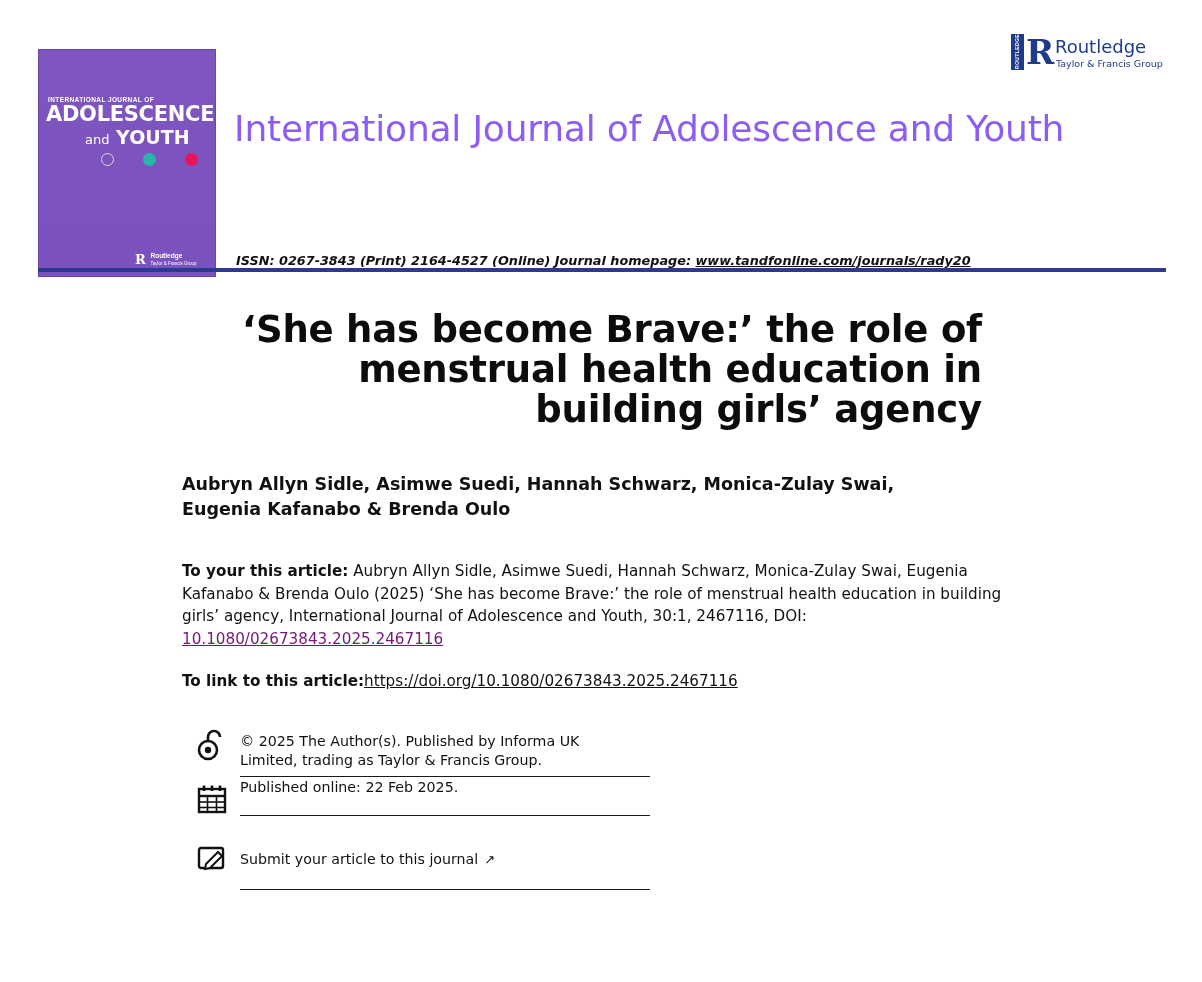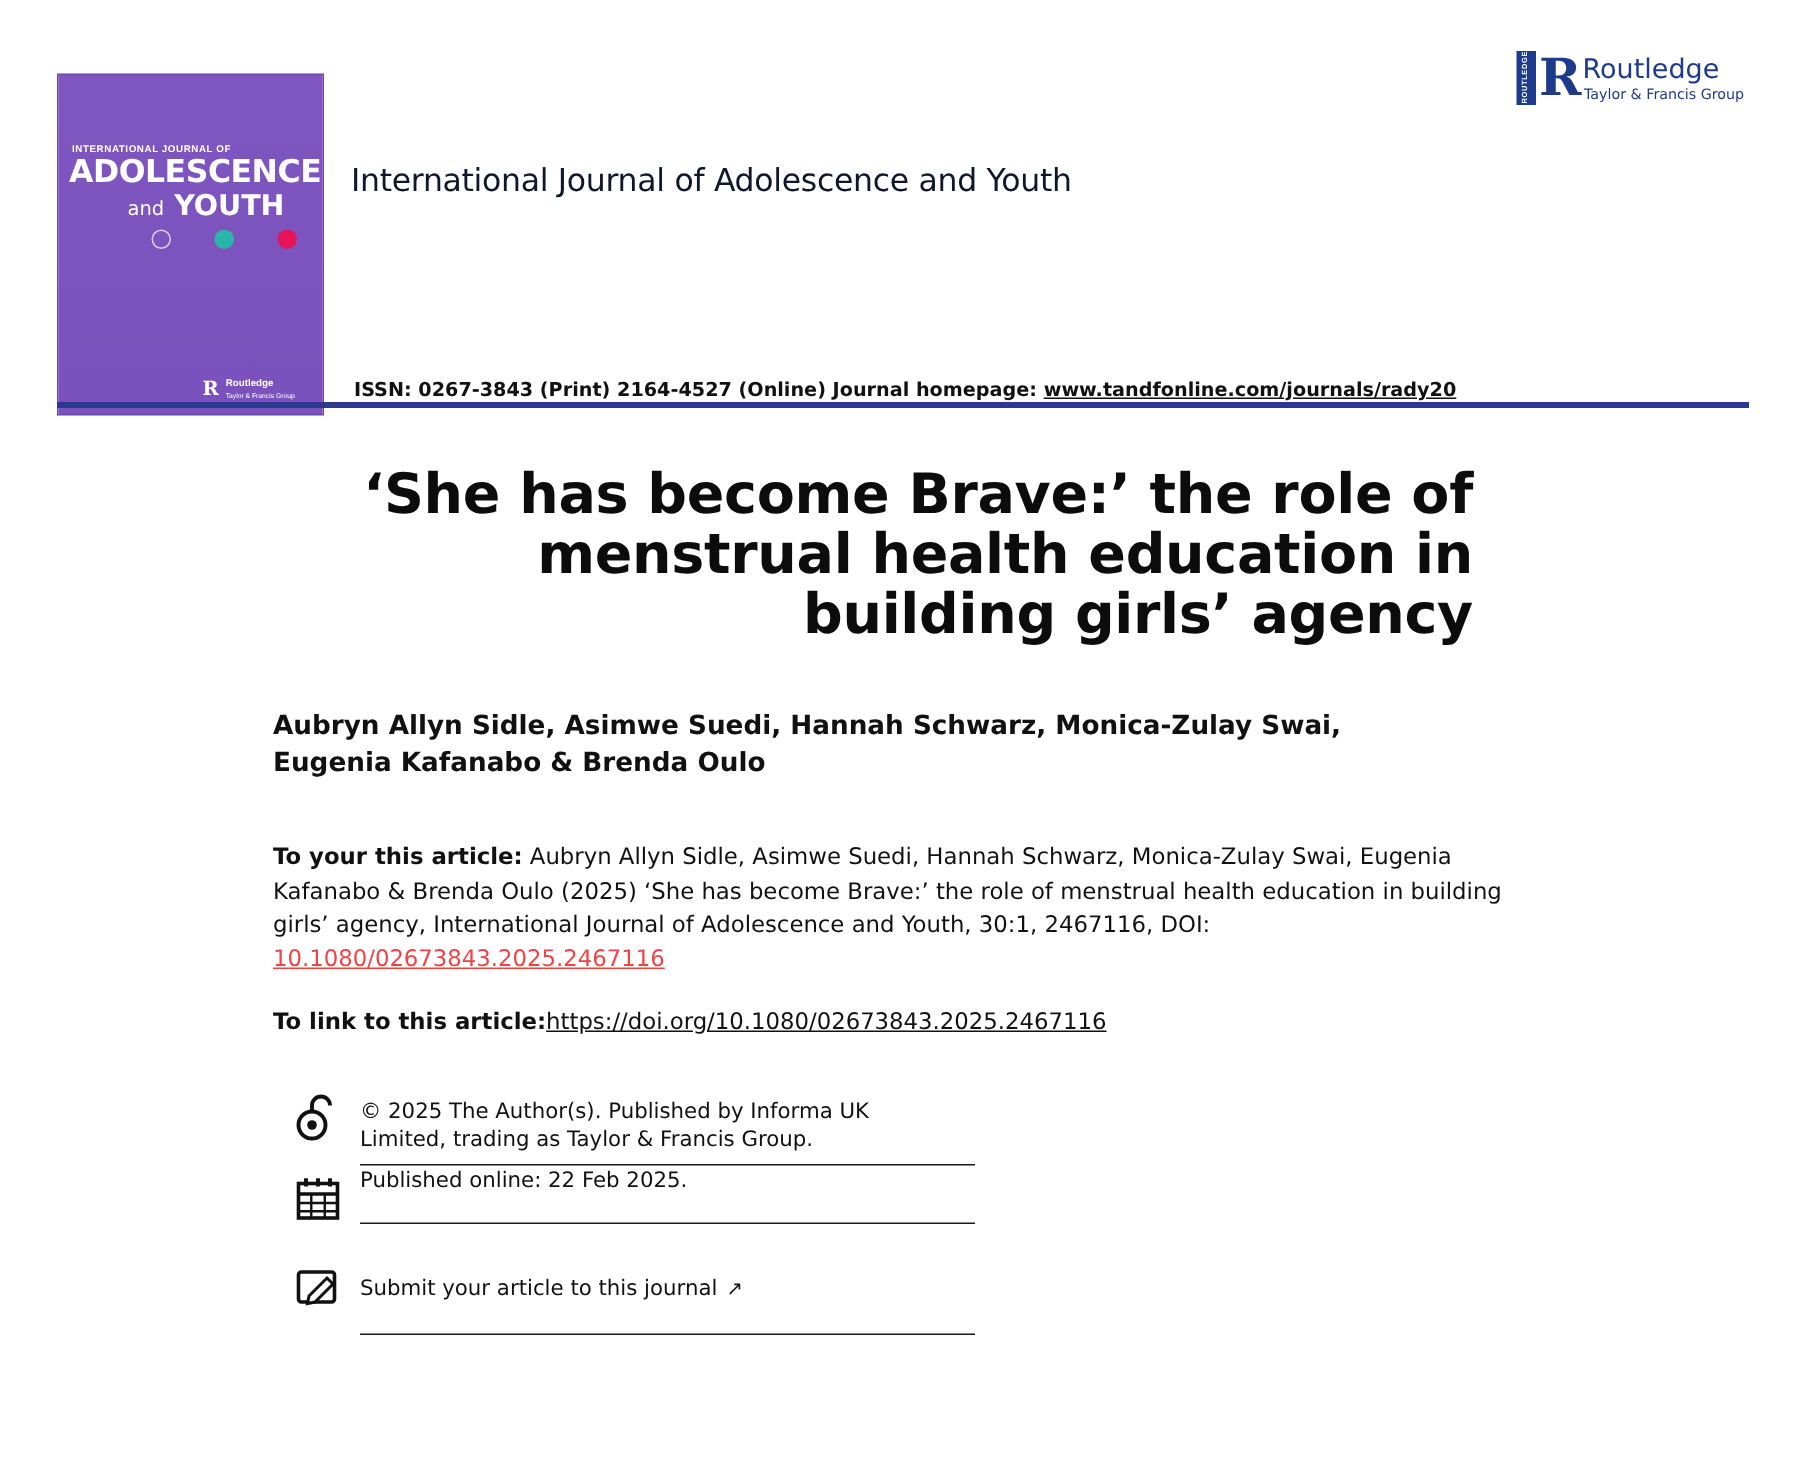--- a/index.html
+++ b/index.html
@@ -109,22 +109,22 @@
     font-family: "DejaVu Serif", serif;
   }
   .cover-logo .txt { display:inline-block; vertical-align: middle; }
   .cover-logo .txt b { display:block; font-size: 6.5px; font-weight: bold;}
   .cover-logo .txt span { display:block; font-size: 4.5px; }
 
   .journal-title {
     position: absolute;
     left: 196px;
     top: 75px;
-    font-size: 21px;
-    color: #0f172a;
+    font-size: 36px;
+    color: #8b5cf6;
     font-family: "DejaVu Sans", sans-serif;
     letter-spacing: -0.2px;
   }
 
   .routledge {
     position: absolute;
     right: 0px;
     top: 0px;
     width: 155px;
     height: 42px;
@@ -170,20 +170,21 @@
 
   .issn-line {
     position: absolute;
     left: 198px;
     top: 220px;
     font-size: 12.8px;
     font-weight: bold;
     color: #111;
     font-family: "DejaVu Sans", sans-serif;
     white-space: nowrap;
+    font-style: italic;
   }
   .issn-line .link {
     text-decoration: underline;
     color: #111;
   }
 
   .rule {
     position: absolute;
     left: 38px;
     top: 268px;
@@ -220,21 +221,21 @@
   }
   .cite {
     margin-top: 38px;
     font-size: 15.2px;
     line-height: 22.5px;
     color: #111;
     font-family: "DejaVu Sans", sans-serif;
     width: 832px;
   }
   .cite b { font-weight: bold; }
-  .cite .link { text-decoration: underline; color: #ef4444; }
+  .cite .link { text-decoration: underline; color: #701a75; }
   .linkline {
     margin-top: 20px;
     font-size: 15.2px;
     line-height: 22px;
     color: #111;
     font-family: "DejaVu Sans", sans-serif;
   }
   .linkline b { font-weight: bold; }
   .linkline .link { text-decoration: underline; color: #111; margin-left: 0;}
 

